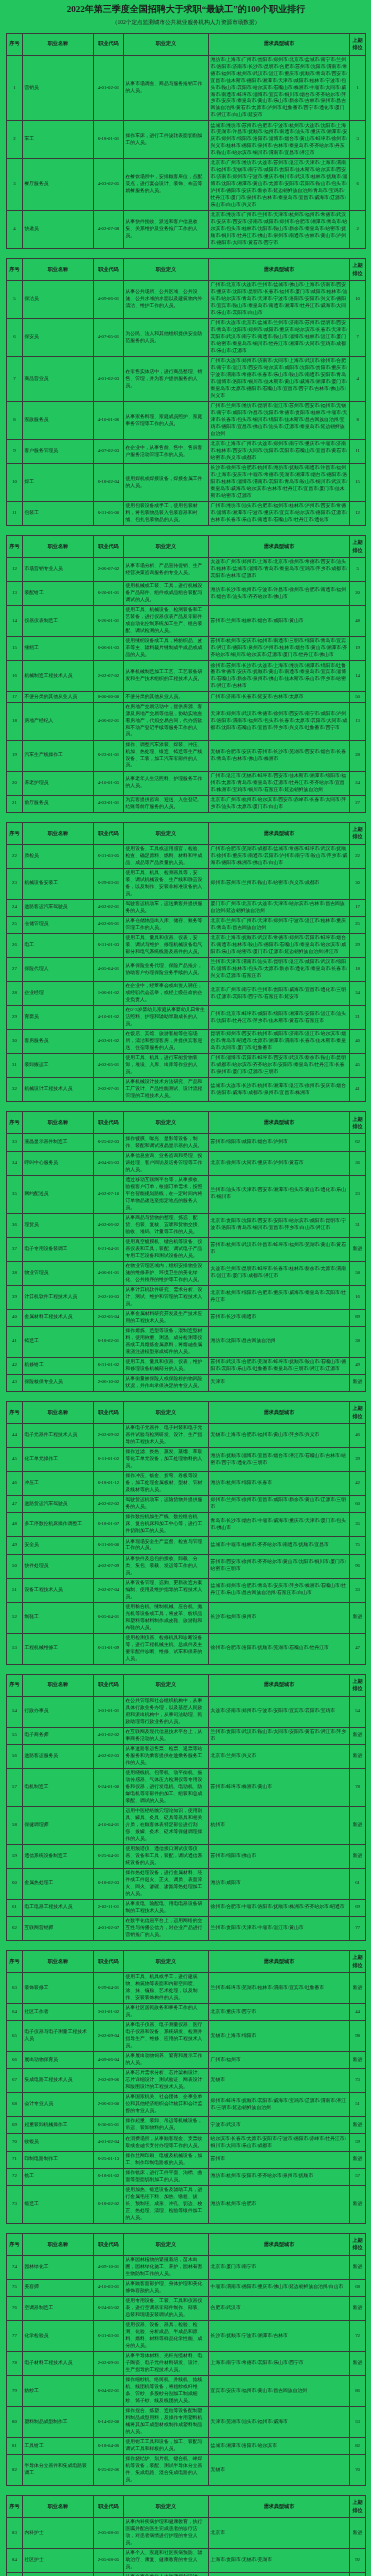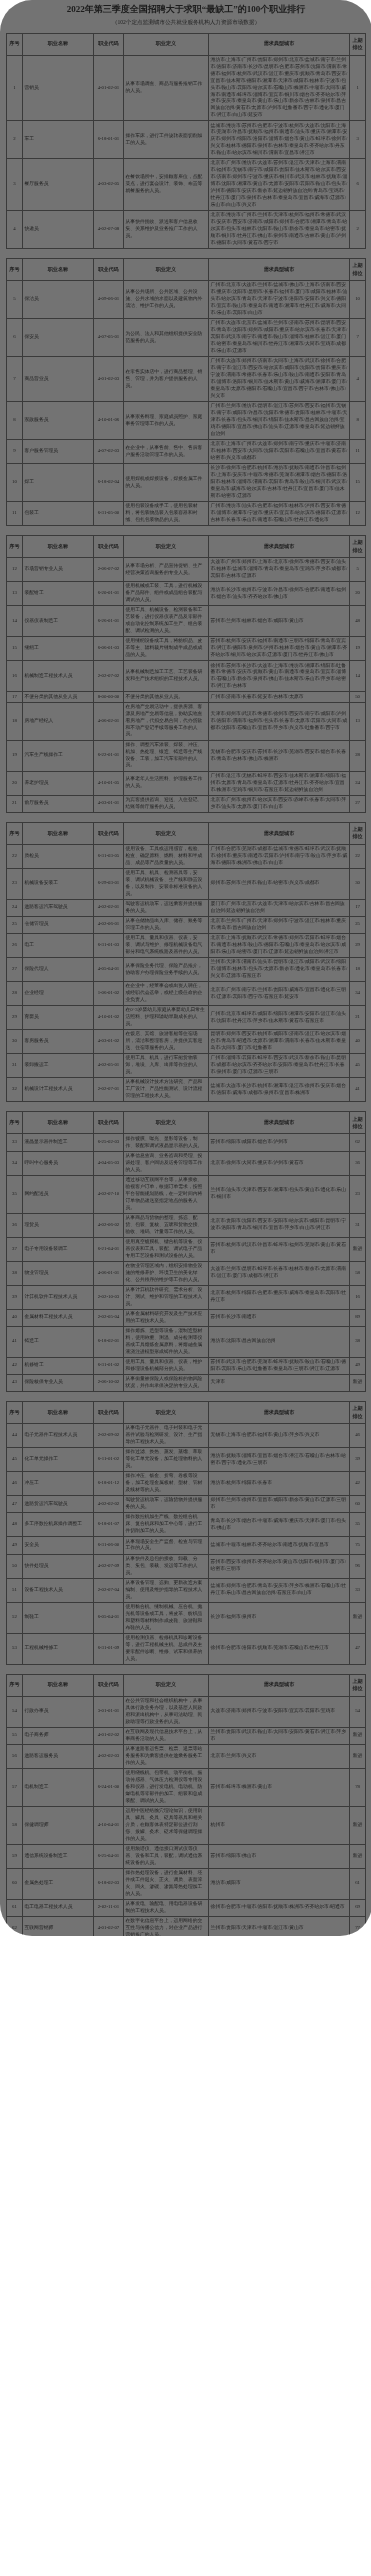--- a/index.html
+++ b/index.html
@@ -1,17 +1,17 @@
 <!DOCTYPE html>
 <html style="font-size:8.6px"><head>
 <meta charset="utf-8">
 <style>
   html,body{margin:0;padding:0;background:#ffffff;}
-  .page{width:372px;height:1936px;overflow:hidden;background:#737373;box-sizing:border-box;
-        padding:3.2px 5.9px 0 5.9px;font-family:"Liberation Serif","DejaVu Serif",serif;color:#1c1c1c;border-radius:32px;}
+  .page{width:372px;height:2576px;overflow:hidden;background:#22c55e;box-sizing:border-box;
+        padding:3.2px 5.9px 0 5.9px;font-family:"Liberation Serif","DejaVu Serif",serif;color:#1c1c1c;}
   .title{font-size:9px;font-weight:bold;text-align:center;line-height:1.3;margin:1.1px 0 3.2px 0;}
   .subtitle{font-size:5.6px;text-align:center;margin-bottom:5.4px;color:#222;}
   .sections{}
   table.sec{width:100%;border-collapse:collapse;table-layout:fixed;margin-bottom:9px;}
   table.sec th,table.sec td{border:0.5px solid #3a3a3a;padding:1.1px 1.6px;vertical-align:middle;
         font-size:4.8px;line-height:1.45;word-break:break-all;}
   table.sec th{font-weight:bold;text-align:center;font-size:5.1px;padding:3.2px 1.1px;}
   td.c-no,td.c-code,td.c-prev{text-align:center;}
   td.c-name{text-align:left;padding-left:2.1px;}
   td.c-def,td.c-cities{text-align:left;}

